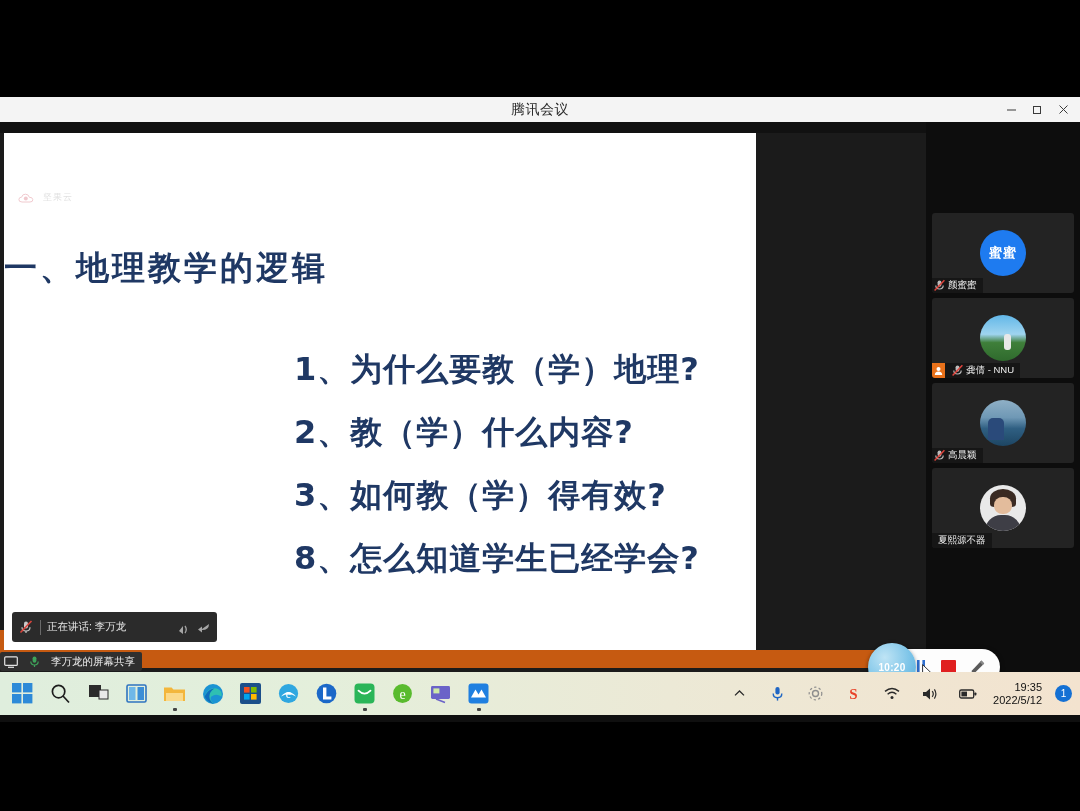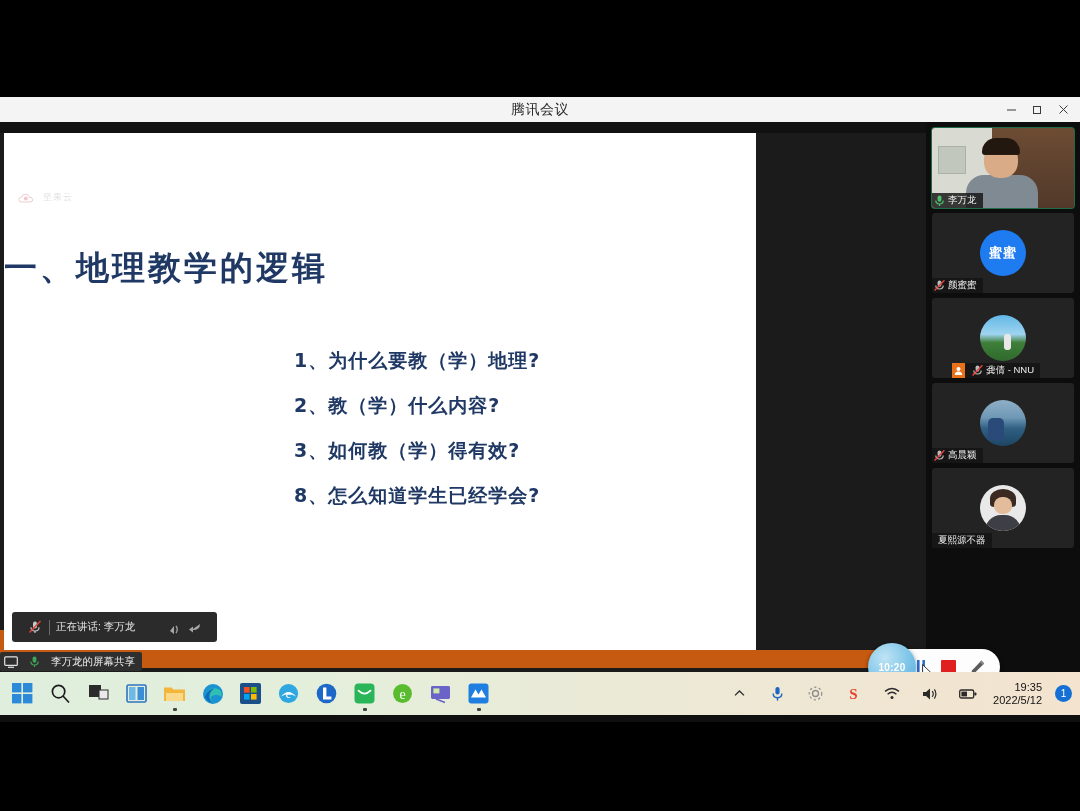--- a/index.html
+++ b/index.html
@@ -52,30 +52,30 @@
   .wm-txt{font-size:9px;color:#9a9a9a;letter-spacing:1px;}
   .slide-title{
     position:absolute;left:0;right:0;top:113px;
     font-size:33px;font-weight:bold;color:#1f3864;letter-spacing:3px;
     font-family:Liberation Sans, sans-serif;
   }
   .slide-list{
     position:absolute;left:290px;top:215px;
   }
   .slide-item{
-    font-size:19px;font-weight:bold;color:#1f3864;
+    font-size:32px;font-weight:bold;color:#1f3864;
     margin-bottom:19px;letter-spacing:1px;white-space:nowrap;
     font-family:"DejaVu Sans","Liberation Sans",sans-serif;
   }
 
   
   .speaking{
     position:absolute;left:8px;top:479px;width:205px;height:30px;
     background:#2b2b2b;border-radius:3px;display:flex;align-items:center;
-    padding:0 15px;box-sizing:border-box;gap:6px;text-align:center;
+    padding:0 6px;box-sizing:border-box;gap:6px;text-align:center;
   }
   .speaking .mic-off{width:16px;height:16px;flex:none;}
   .speaking .divider{width:1px;height:15px;background:#6a6a6a;}
   .speaking .sp-txt{font-size:10.5px;color:#e6e6e6;white-space:nowrap;}
   .speaking .waves{margin-left:auto;display:flex;align-items:center;gap:2px;opacity:.75;}
 
   
   .orangebar{
     position:absolute;left:0;top:528px;width:926px;height:18px;background:#c65a11;
   }
@@ -250,59 +250,40 @@
       <svg width="11" height="13" viewBox="0 0 11 13">
         <rect x="3.6" y="1.4" width="3.8" height="6.3" rx="1.9" fill="#3ea35a"></rect>
         <path d="M1.8 6.6 Q1.8 10 5.5 10 Q9.2 10 9.2 6.6" fill="none" stroke="#3ea35a" stroke-width="1.2"></path>
         <line x1="5.5" y1="10" x2="5.5" y2="12" stroke="#3ea35a" stroke-width="1.2"></line>
       </svg>
       <span class="st-txt">李万龙的屏幕共享</span>
     </div>
 
     <div class="rail">
 
-      <div class="tile active" style="top:6px;">
-        <div class="cam">
-          <div class="wall"></div>
-            <div class="wall2"></div>
-            <div class="frame"></div>
-          <div class="body"></div>
-            <div class="head"></div>
-            <div class="hair"></div>
-            <div class="glass"></div>
-        </div>
-        <div class="namebadge">
-          <svg width="11" height="13" viewBox="0 0 11 13">
-            <rect x="3.6" y="1.4" width="3.8" height="6.3" rx="1.9" fill="#4cc06c"></rect>
-            <path d="M1.8 6.6 Q1.8 10 5.5 10 Q9.2 10 9.2 6.6" fill="none" stroke="#4cc06c" stroke-width="1.2"></path>
-            <line x1="5.5" y1="10" x2="5.5" y2="12" stroke="#4cc06c" stroke-width="1.2"></line>
-          </svg>
-          <span class="nm">李万龙</span>
-        </div>
-      </div>
 
       <div class="tile" style="top:91px;">
         <div class="av-circle" style="background:#1e7bf0;">蜜蜜</div>
         <div class="namebadge">
           <svg width="11" height="13" viewBox="0 0 11 13">
             <rect x="3.6" y="1.4" width="3.8" height="6.3" rx="1.9" fill="#bcbcbc"></rect>
             <path d="M1.8 6.6 Q1.8 10 5.5 10 Q9.2 10 9.2 6.6" fill="none" stroke="#bcbcbc" stroke-width="1.2"></path>
             <line x1="0.6" y1="11.6" x2="10.4" y2="1.2" stroke="#e0443c" stroke-width="1.5"></line>
           </svg>
           <span class="nm">颜蜜蜜</span>
         </div>
       </div>
 
       <div class="tile" style="top:176px;">
         <div class="av-photo">
             <div class="sc1">
               <div class="fig"></div>
             </div>
           </div>
-        <div class="namebadge" style="padding-left:0;margin-left:20px;">
+        <div class="namebadge" style="padding-left:0;">
           <span class="hostbadge">
             <svg width="9" height="9" viewBox="0 0 9 9">
                 <circle cx="4.5" cy="3" r="2" fill="#fff"></circle>
                 <path d="M0.8 9 Q0.8 5.4 4.5 5.4 Q8.2 5.4 8.2 9 Z" fill="#fff"></path>
               </svg>
           </span>
           <svg width="11" height="13" viewBox="0 0 11 13" style="margin-left:4px;">
             <rect x="3.6" y="1.4" width="3.8" height="6.3" rx="1.9" fill="#bcbcbc"></rect>
             <path d="M1.8 6.6 Q1.8 10 5.5 10 Q9.2 10 9.2 6.6" fill="none" stroke="#bcbcbc" stroke-width="1.2"></path>
             <line x1="0.6" y1="11.6" x2="10.4" y2="1.2" stroke="#e0443c" stroke-width="1.5"></line>

